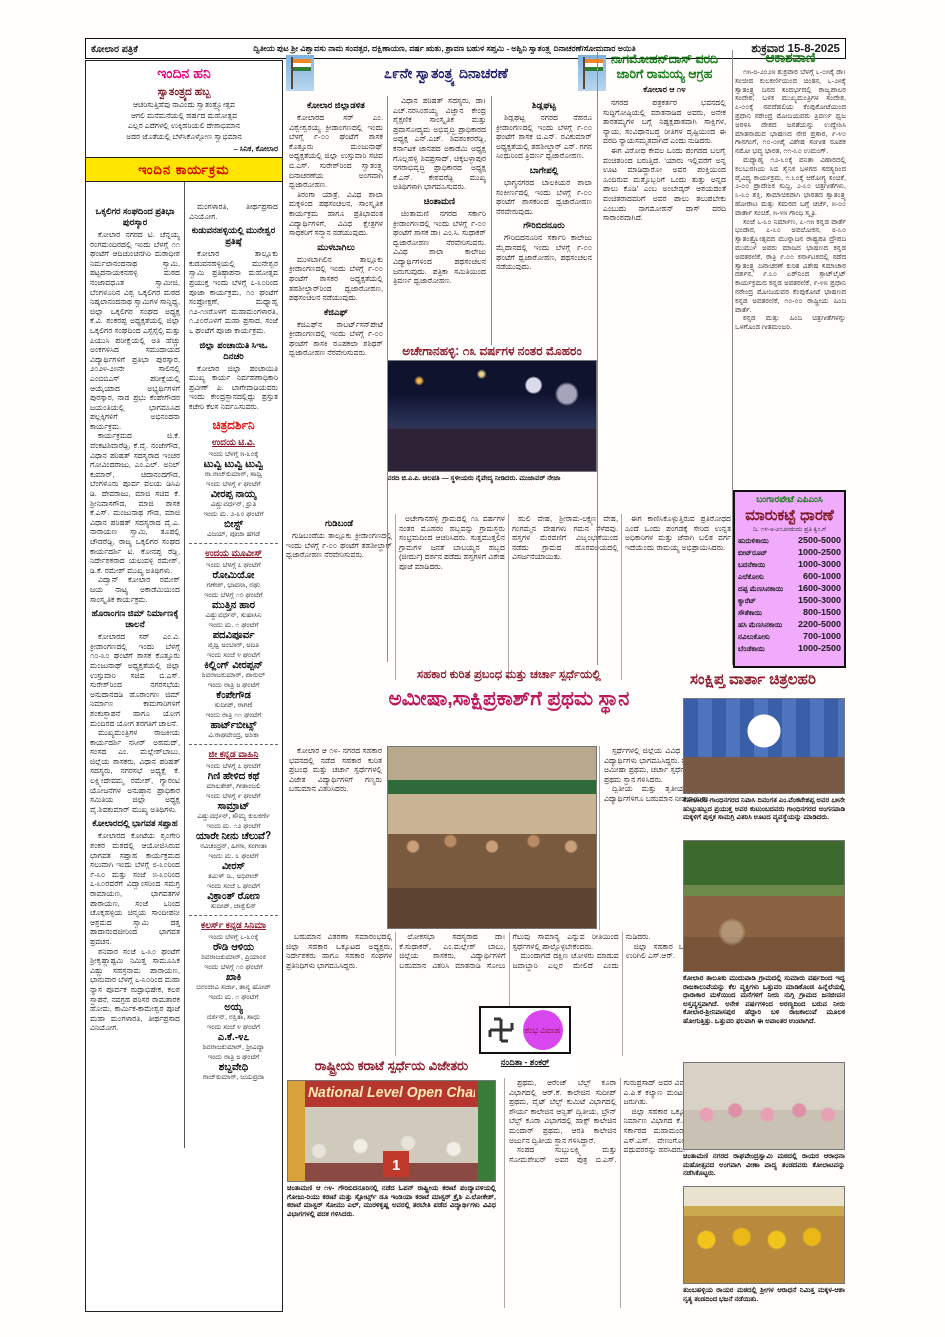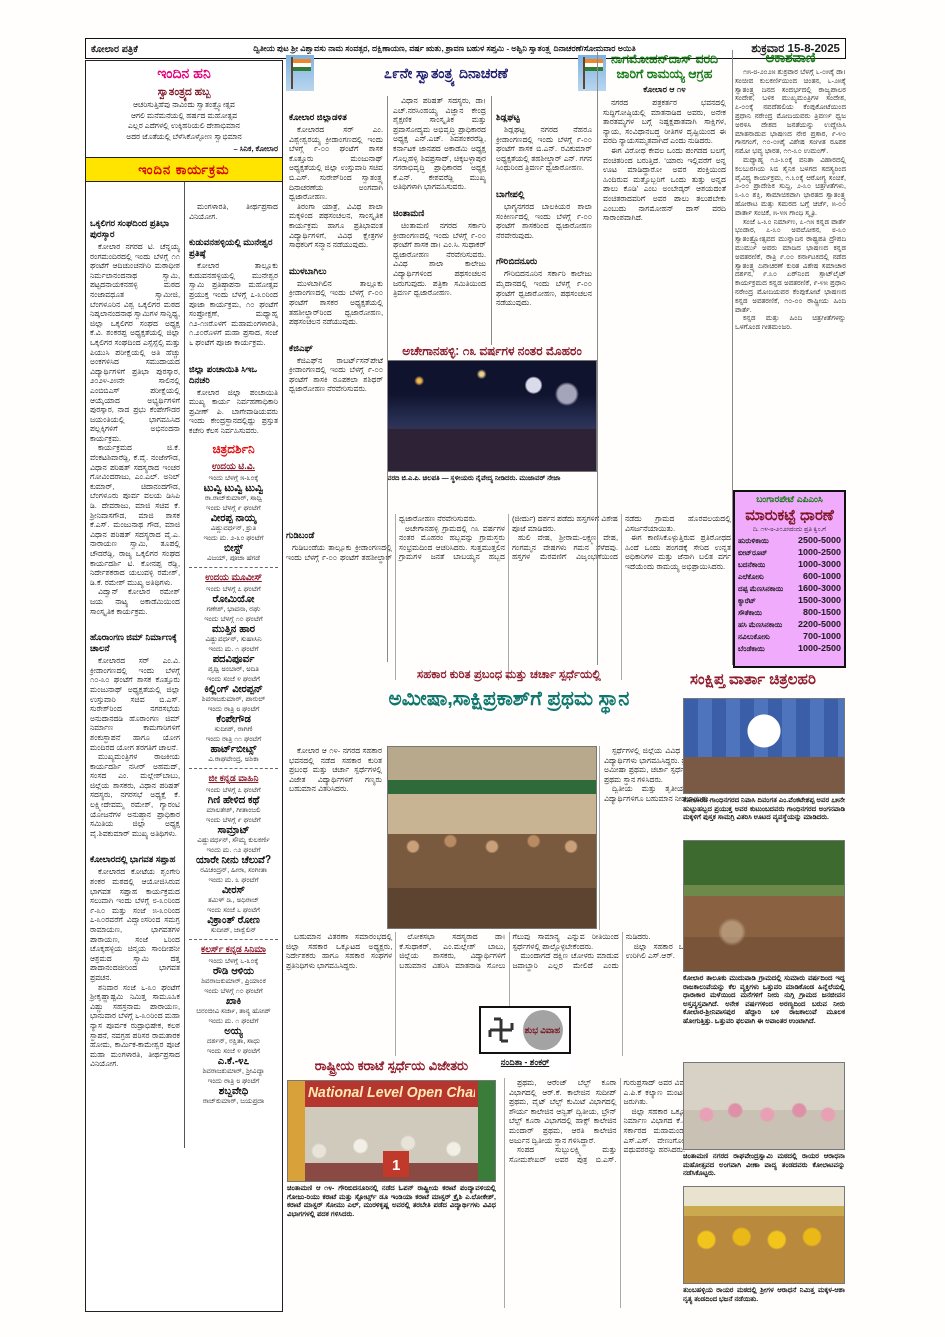--- a/index.html
+++ b/index.html
@@ -19,21 +19,21 @@
   #leftcol{left:85px;top:60px;width:198px;height:1252px;border:1px solid #222;background:#fff;}
   .poembox{border-bottom:1px solid #222;padding:3px 4px;text-align:center;}
   .poembox .ptitle{font-size:14px;font-weight:bold;color:#e5007d;margin:1px 0 3px;}
   .poembox .psub{font-size:10.5px;font-weight:bold;color:#7c1422;margin:0 0 2px;}
   .poembox .pline{font-size:7.6px;line-height:10.5px;color:#222;}
   .poembox .pauthor{font-size:7.6px;font-weight:bold;text-align:right;margin-top:2px;}
   #events-banner{height:24px;background:#ffe400;border-bottom:1px solid #222;display:flex;align-items:center;justify-content:center;font-size:13px;font-weight:bold;color:#d40000;letter-spacing:1px;}
   #events-cols{display:flex;height:966px;}
   .evcol{width:50%;padding:20px 4px;overflow:hidden;}
   .evcol+.evcol{border-left:1px solid #555;}
-  .subhd{font-size:8.6px;font-weight:bold;text-align:left;color:#111;margin:16px 0 2px;}
+  .subhd{font-size:8.6px;font-weight:bold;text-align:center;color:#111;margin:4px 0 2px;}
   .para{font-size:7.6px;line-height:9.6px;text-align:justify;text-indent:8px;color:#222;}
   #cinema-title{font-size:12px;font-weight:bold;color:#e01010;text-align:center;margin:6px 0 2px;}
   .chname{font-size:9px;font-weight:bold;color:#8e1b2c;text-align:center;text-decoration:underline;margin:5px 0 1px;border-top:1px dashed #666;padding-top:4px;}
   .chname:first-of-type{border-top:none;padding-top:0;}
   .shtime{font-size:7px;text-align:center;color:#222;margin-top:2px;}
   .shfilm{font-size:10px;font-weight:bold;text-align:center;color:#111;}
   .shcast{font-size:7px;text-align:center;color:#222;}
 
   
   #mainhead{left:286px;top:52px;width:320px;height:42px;display:flex;align-items:center;justify-content:space-between;}
@@ -63,36 +63,36 @@
     linear-gradient(0deg,#2e2336 0 38%,rgba(46,35,54,0) 38%),
     linear-gradient(180deg,#10132e 0 30%,#273054 55%,#4a3c55 75%,#241c2e 100%);}
   #muharram .mcap{margin-top:2px;}
 
   #midband{left:286px;top:514px;width:445px;height:166px;column-count:4;column-gap:7px;column-rule:1px solid #aaa;}
   #midband .para{text-indent:6px;}
 
   
   #kicker-block{left:286px;top:666px;width:446px;height:78px;text-align:center;}
   #kicker-block .kick{font-size:11.5px;font-weight:bold;color:#8e1b2c;margin-top:2px;}
-  #kicker-block .ehead{font-size:20px;font-weight:bold;color:#0f766e;margin-top:6px;white-space:nowrap;}
+  #kicker-block .ehead{font-size:20px;font-weight:bold;color:#be185d;margin-top:6px;white-space:nowrap;}
   #essay-left{left:286px;top:746px;width:99px;height:184px;}
   #essay-right{left:599px;top:746px;width:131px;height:184px;border-left:1px solid #aaa;padding-left:4px;}
   #ph-essay{left:387px;top:746px;width:210px;height:183px;background:
     radial-gradient(circle at 12% 55%, #caa07a 0 5px, rgba(0,0,0,0) 7px),
     radial-gradient(circle at 30% 52%, #b98b63 0 5px, rgba(0,0,0,0) 7px),
     radial-gradient(circle at 50% 55%, #caa07a 0 5px, rgba(0,0,0,0) 7px),
     radial-gradient(circle at 70% 52%, #b98b63 0 5px, rgba(0,0,0,0) 7px),
     radial-gradient(circle at 88% 55%, #caa07a 0 5px, rgba(0,0,0,0) 7px),
     linear-gradient(180deg,#b9a98c 0 18%,#2f6b3a 18% 26%,#c8b393 26% 48%,#7a5a3e 48% 78%,#5d4430 78% 100%);}
   #essay-band{left:286px;top:932px;width:446px;height:124px;column-count:4;column-gap:7px;column-rule:1px solid #aaa;}
 
   
   #wedding-ad{left:479px;top:1006px;width:92px;height:70px;background:#fff;}
   #wedding-ad .adbox{border:2px solid #111;height:48px;display:flex;align-items:center;justify-content:space-around;padding:2px;}
-  #wedding-ad .circle{width:40px;height:40px;border-radius:50%;background:#a3a3a3;display:flex;align-items:center;justify-content:center;text-align:center;font-size:8.5px;font-weight:bold;color:#7c1422;line-height:9px;}
+  #wedding-ad .circle{width:40px;height:40px;border-radius:50%;background:#d946ef;display:flex;align-items:center;justify-content:center;text-align:center;font-size:8.5px;font-weight:normal;color:#7c1422;line-height:9px;}
   #wedding-ad .couple{font-size:8.5px;font-weight:bold;text-align:center;text-decoration:underline;margin-top:3px;}
 
   
   #karate-head{left:286px;top:1058px;width:211px;height:20px;font-size:13px;font-weight:bold;color:#8e1b2c;text-align:center;white-space:nowrap;}
   #karate-photo{left:287px;top:1080px;width:209px;height:102px;background:
     radial-gradient(circle at 15% 70%, #e8e4da 0 6px, rgba(0,0,0,0) 8px),
     radial-gradient(circle at 35% 65%, #f2efe6 0 6px, rgba(0,0,0,0) 8px),
     radial-gradient(circle at 58% 62%, #e8e4da 0 6px, rgba(0,0,0,0) 8px),
     radial-gradient(circle at 80% 68%, #f2efe6 0 6px, rgba(0,0,0,0) 8px),
     linear-gradient(90deg,#d8a13a 0 8%,rgba(0,0,0,0) 8%),

